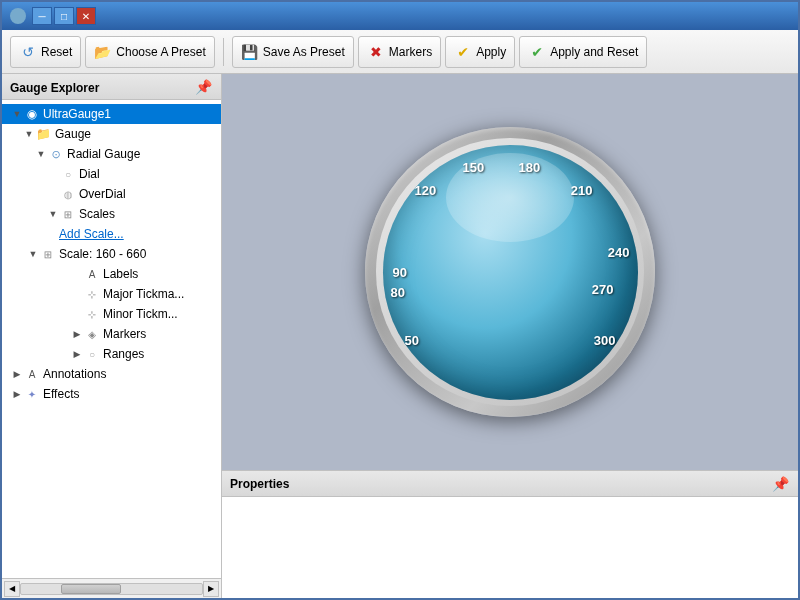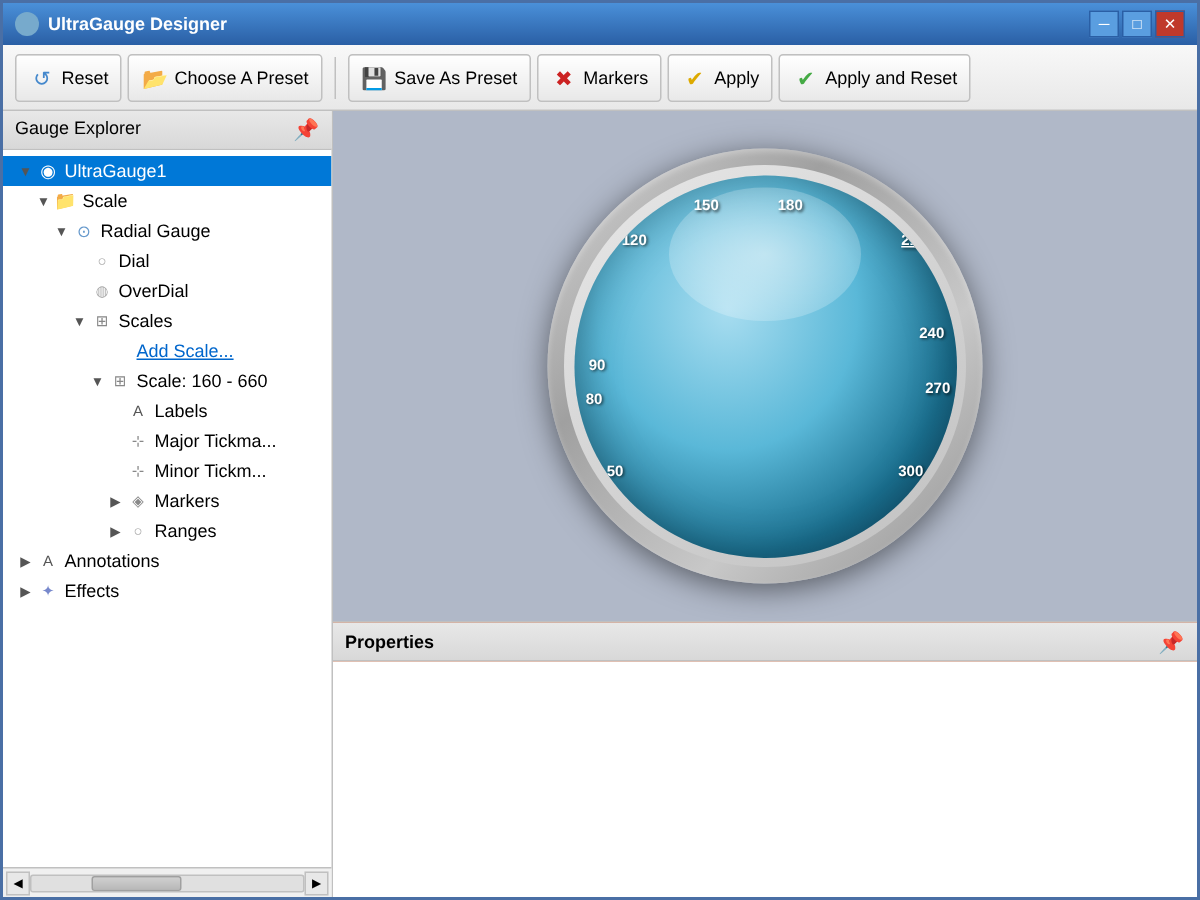--- a/index.html
+++ b/index.html
@@ -116,24 +116,24 @@
       border-right: 1px solid #c0c0c0;
       display: flex;
       flex-direction: column;
       flex-shrink: 0;
     }
 
     .sidebar-header {
       background: linear-gradient(to bottom, #e8e8e8, #d8d8d8);
       border-bottom: 1px solid #c0c0c0;
       padding: 4px 8px;
-      font-weight: normal;
+      font-weight: bold;
       font-size: 12px;
       display: flex;
-      align-items: flex-start;
+      align-items: flex-end;
       justify-content: space-between;
       height: 26px;
     }
 
     .sidebar-tree {
       flex: 1;
       overflow-y: auto;
       overflow-x: auto;
       padding: 4px 0;
     }
@@ -145,21 +145,21 @@
       cursor: pointer;
       white-space: nowrap;
     }
     .tree-item.selected { background: #0078d7; color: white; }
     .tree-item.selected .tree-icon { color: white; }
 
     .tree-indent-1 { padding-left: 8px; }
     .tree-indent-2 { padding-left: 20px; }
     .tree-indent-3 { padding-left: 32px; }
     .tree-indent-4 { padding-left: 44px; }
-    .tree-indent-5 { padding-left: 56px; }
+    .tree-indent-5 { padding-left: 24px; }
 
     .tree-expand {
       width: 14px;
       height: 14px;
       display: inline-flex;
       align-items: center;
       justify-content: center;
       font-size: 9px;
       color: #555;
       flex-shrink: 0;
@@ -298,28 +298,28 @@
       position: absolute;
       width: 100%;
       height: 100%;
       top: 0;
       left: 0;
     }
 
     .gauge-number {
       position: absolute;
       color: white;
-      font-size: 10px;
+      font-size: 13px;
       font-weight: bold;
       text-shadow: 1px 1px 2px rgba(0,0,0,0.7);
     }
 
     .properties-panel {
-      height: 184px;
-      background: #c2410c;
+      height: 128px;
+      background: #fdba74;
       border-top: 1px solid #c0c0c0;
       display: flex;
       flex-direction: column;
       flex-shrink: 0;
     }
 
     .properties-header {
       background: linear-gradient(to bottom, #e8e8e8, #d8d8d8);
       border-bottom: 1px solid #c0c0c0;
       padding: 4px 8px;
@@ -342,21 +342,20 @@
       color: #555;
     }
   </style>
 </head>
 <body>
 
 <div class="window">
 
   <div class="title-bar">
     <div class="title-bar-icon"></div>
-    <span class="title-bar-title">UltraGauge Designer</span>
     <div class="title-bar-controls">
       <button class="title-btn minimize">─</button>
       <button class="title-btn maximize">□</button>
       <button class="title-btn close">✕</button>
     </div>
   </div>
 
   <div class="toolbar">
     <button class="toolbar-btn">
       <span class="toolbar-icon icon-reset">↺</span>
@@ -396,21 +395,21 @@
 
         <div class="tree-item tree-indent-1 selected">
           <span class="tree-expand">▼</span>
           <span class="tree-icon icon-gauge">◉</span>
           <span class="tree-label">UltraGauge1</span>
         </div>
 
         <div class="tree-item tree-indent-2">
           <span class="tree-expand">▼</span>
           <span class="tree-icon icon-folder">📁</span>
-          <span class="tree-label">Scale</span>
+          <span class="tree-label">Gauge</span>
         </div>
 
 
         <div class="tree-item tree-indent-3">
           <span class="tree-expand">▼</span>
           <span class="tree-icon icon-radial">⊙</span>
           <span class="tree-label">Radial Gauge</span>
         </div>
 
         <div class="tree-item tree-indent-4">
@@ -503,23 +502,23 @@
           <div class="gauge-middle">
             <div class="gauge-face">
               <div class="gauge-scale-labels">
 
                 <span class="gauge-number" style="bottom:52px; left:22px;">50</span>
                 <span class="gauge-number" style="bottom:100px; left:8px;">80</span>
                 <span class="gauge-number" style="top:50%; left:10px; transform:translateY(-50%);">90</span>
                 <span class="gauge-number" style="top:38px; left:32px;">120</span>
                 <span class="gauge-number" style="top:15px; left:80px;">150</span>
                 <span class="gauge-number" style="top:15px; left:136px;">180</span>
-                <span class="gauge-number" style="top:38px; right:20px;text-decoration:underline;">210</span>
+                <span class="gauge-number" style="top:38px; right:45px;">210</span>
                 <span class="gauge-number" style="top:100px; right:8px;">240</span>
-                <span class="gauge-number" style="top:50%; right:4px; transform:translateY(10px);">270</span>
+                <span class="gauge-number" style="top:50%; right:24px; transform:translateY(10px);">270</span>
                 <span class="gauge-number" style="bottom:52px; right:22px;margin-top:32px;">300</span>
               </div>
             </div>
           </div>
         </div>
       </div>
 
       <div class="properties-panel">
         <div class="properties-header">
           <span>Properties</span>

